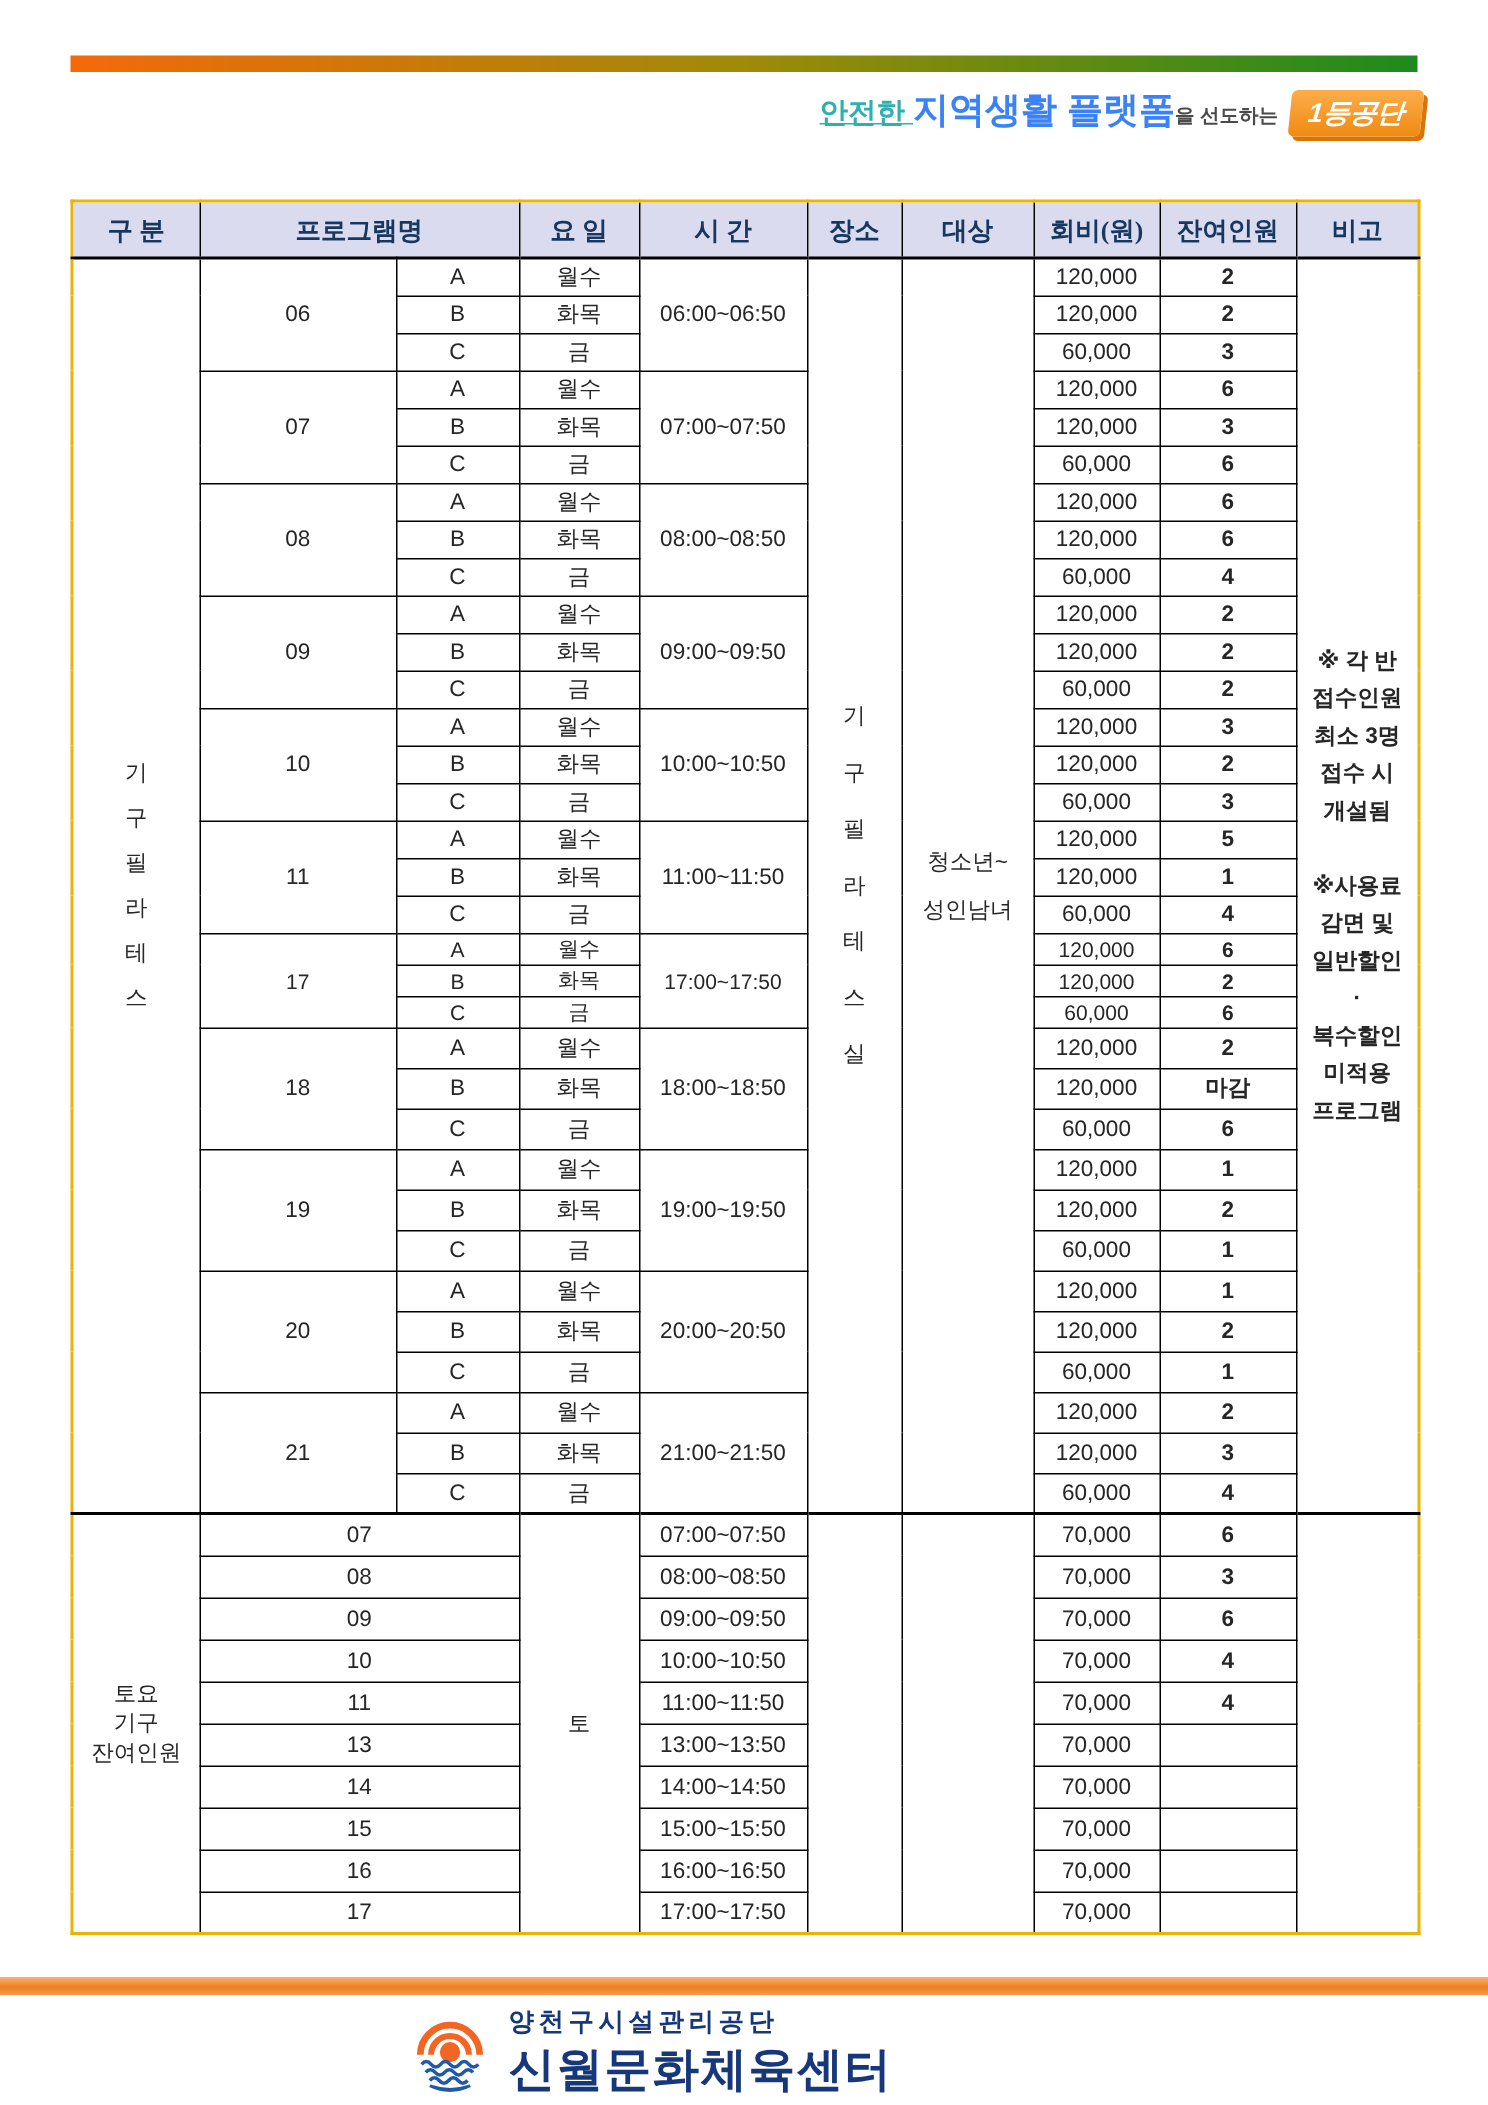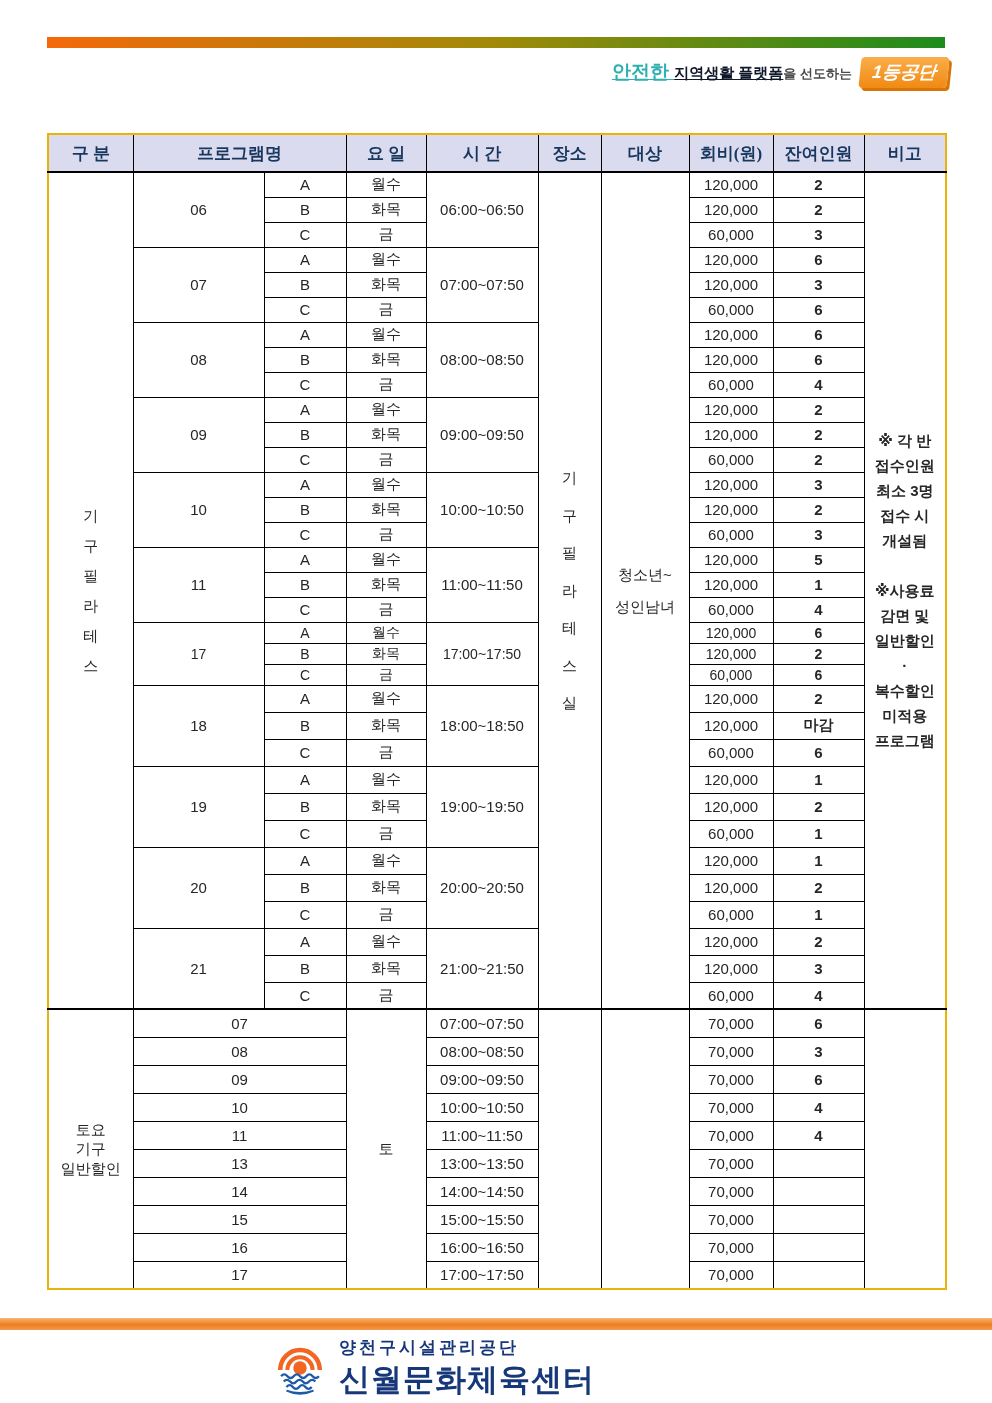--- a/index.html
+++ b/index.html
@@ -5,21 +5,21 @@
   * { margin:0; padding:0; box-sizing:border-box; }
   html,body { background:#ffffff; }
   body { width:992px; font-family:"Liberation Sans","DejaVu Sans",sans-serif; }
   .page { position:relative; width:992px; height:1403px; background:#ffffff; overflow:hidden; }
 
   .topbar { position:absolute; left:47px; top:37px; width:898px; height:11px;
             background:linear-gradient(to right,#F4690A 0%,#A08A08 50%,#1D8B1D 100%); }
 
   .slogan { position:absolute; top:57px; right:44px; white-space:nowrap; }
   .slogan .t1 { color:#2FAFAF; font-size:19px; font-weight:bold;text-decoration:underline; }
-  .slogan .t2 { color:#0f172a; font-size:15px; font-weight:bold;text-decoration:underline; }
+  .slogan .t2 { color:#3b82f6; font-size:24px; font-weight:bold; }
   .slogan .t3 { color:#4A4A4A; font-size:13px; font-weight:bold; }
   .badge { display:inline-block; margin-left:8px; background:linear-gradient(#FBAD4B,#F08A12);
            color:#ffffff; font-size:18px; font-weight:bold; font-style:italic;
            padding:3px 12px 4px 12px; border-radius:4px; transform:skewX(-6deg);
            box-shadow:3px 3px 0 #D97508; }
 
   .title { position:absolute; left:46px; top:92px; color:#0008E8; font-size:26px;
            font-weight:bold; letter-spacing:0.5px; }
 
   table.sched { position:absolute; left:47px; top:133px; width:898px;
@@ -328,21 +328,21 @@
         </tr>
         <tr class="r27">
           <td>C</td>
           <td>금</td>
           <td>60,000</td>
           <td class="remain">4</td>
         </tr>
         <tr class="r28 sec-top">
           <td rowspan="10" class="sat-cat">토요
 기구
-일반할인</td>
+잔여인원</td>
           <td colspan="2">07</td>
           <td rowspan="10">토</td>
           <td>07:00~07:50</td>
           <td rowspan="10"></td>
           <td rowspan="10"></td>
           <td>70,000</td>
           <td class="remain">6</td>
           <td rowspan="10"></td>
         </tr>
         <tr class="r28">

